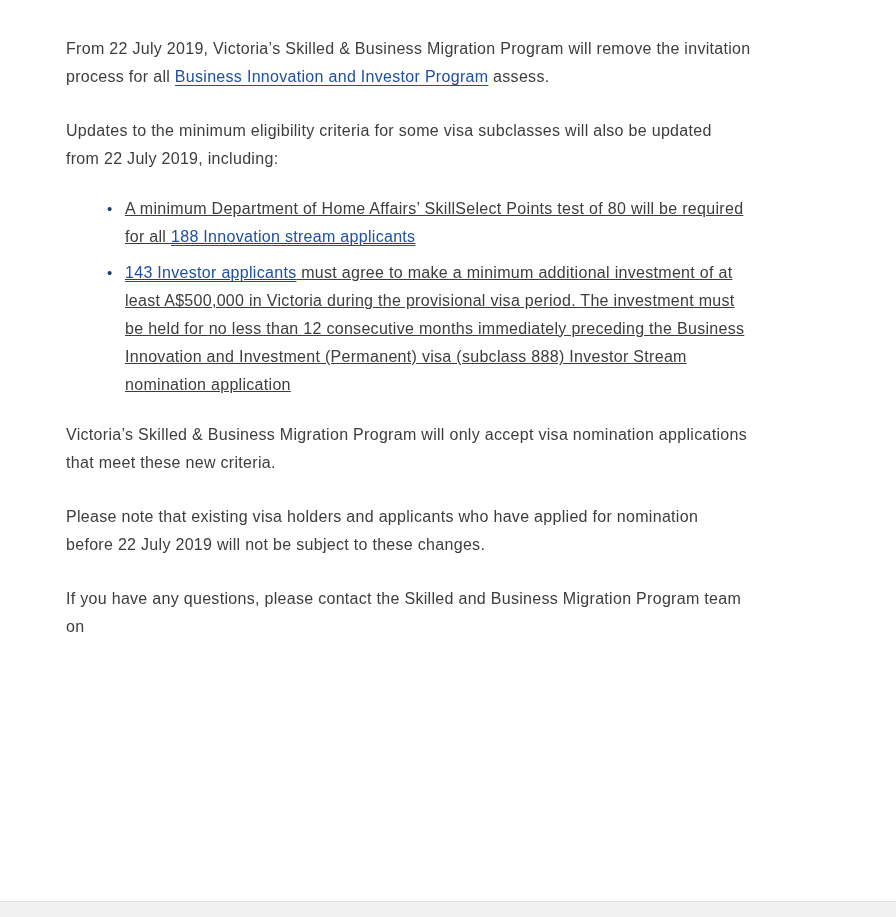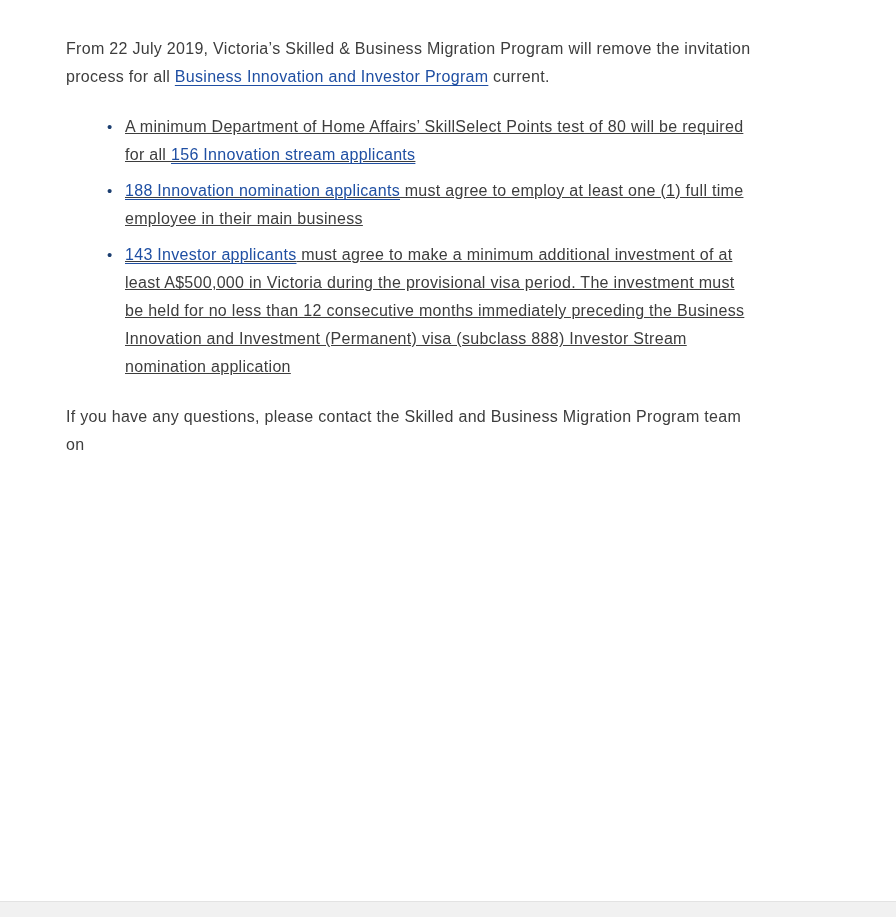--- a/index.html
+++ b/index.html
@@ -60,36 +60,40 @@
     background: var(--footer, #f1f1f1);
     border-top: 1px solid #e3e3e3;
   }
 </style>
 </head>
 <body>
 
 <div class="content">
 
   <p class="para"><span>From 22 July 2019, Victoria’s Skilled &amp; Business Migration Program will remove the invitation
-process for all </span><a class="link">Business Innovation and Investor Program</a><span> current.</span></p>
+process for all </span><a class="link">Business Innovation and Investor Program</a><span> assess.</span></p>
 
+  <p class="para"><span>Updates to the minimum eligibility criteria for some visa subclasses will also be updated
+from 22 July 2019, including:</span></p>
 
   <ul class="bullet-list">
     <li><span>A minimum Department of Home Affairs’ SkillSelect Points test of 80 will be required
-for all </span><a class="link">156 Innovation stream applicants</a></li>
-    <li><a class="link">188 Innovation nomination applicants</a><span> must agree to employ at least one (1) full time
-employee in their main business</span></li>
+for all </span><a class="link">188 Innovation stream applicants</a></li>
     <li><a class="link">143 Investor applicants</a><span> must agree to make a minimum additional investment of at
 least A$500,000 in Victoria during the provisional visa period. The investment must
 be held for no less than 12 consecutive months immediately preceding the Business
 Innovation and Investment (Permanent) visa (subclass 888) Investor Stream
 nomination application</span></li>
   </ul>
 
+  <p class="para"><span>Victoria’s Skilled &amp; Business Migration Program will only accept visa nomination applications
+that meet these new criteria.</span></p>
 
+  <p class="para"><span>Please note that existing visa holders and applicants who have applied for nomination
+before 22 July 2019 will not be subject to these changes.</span></p>
 
 
   <p class="para"><span>If you have any questions, please contact the Skilled and Business Migration Program team
 on </span></p>
 
 </div>
 
 <div class="footer-bar"></div>
 
 </body></html>

